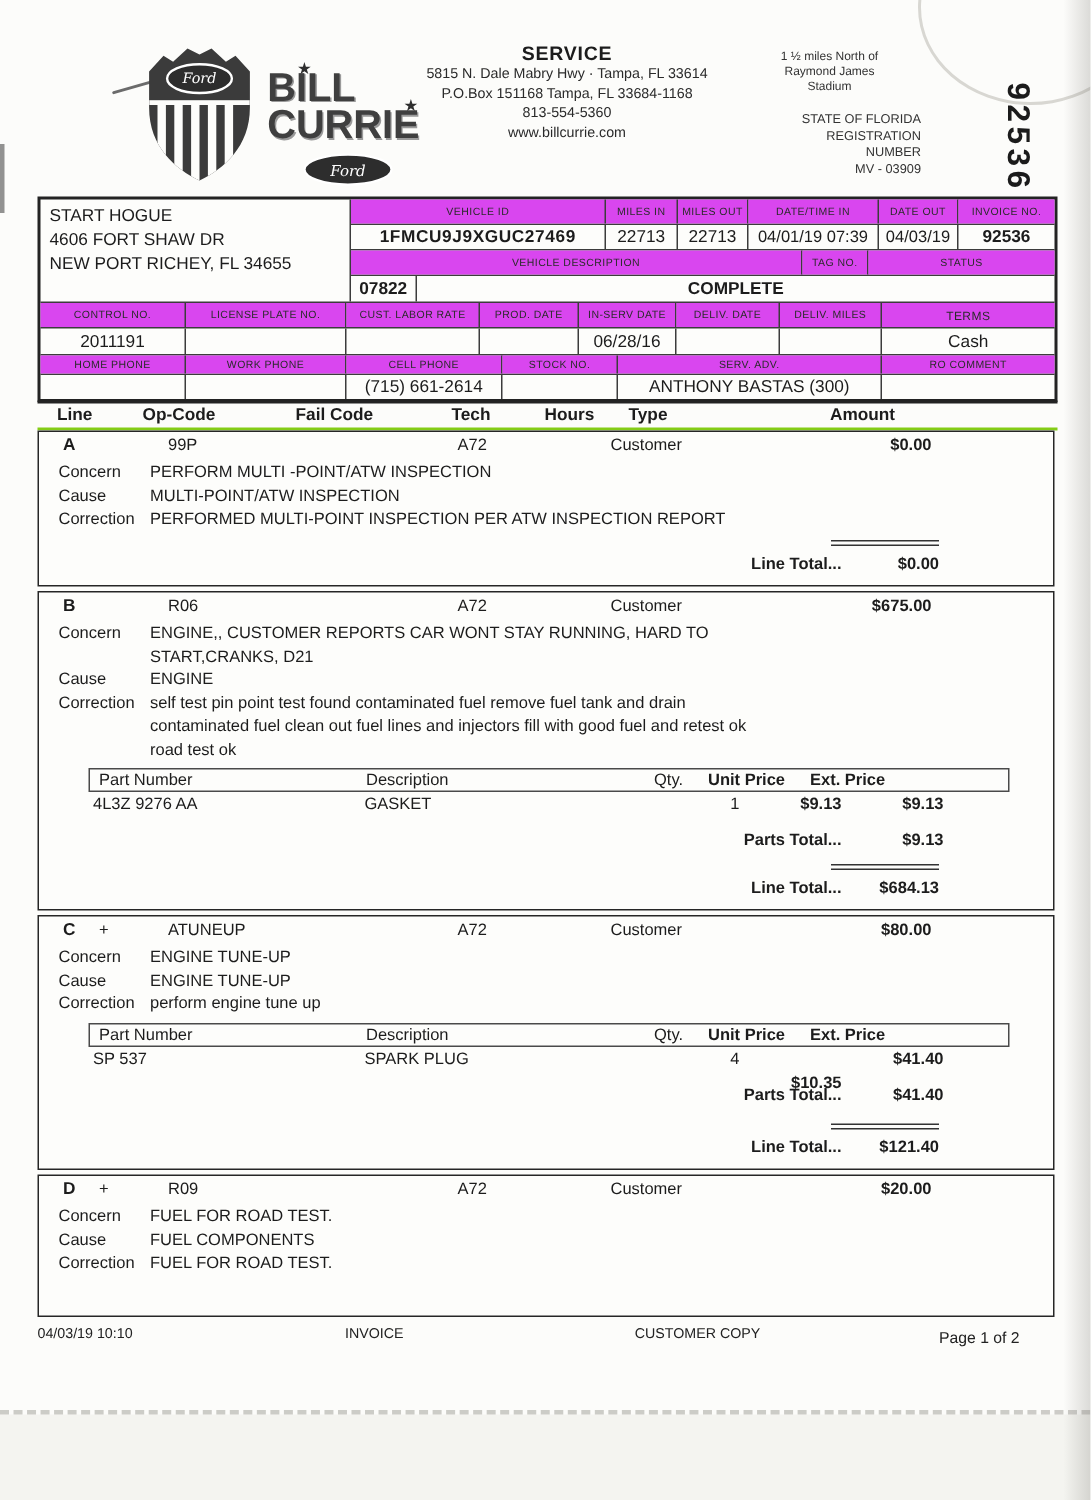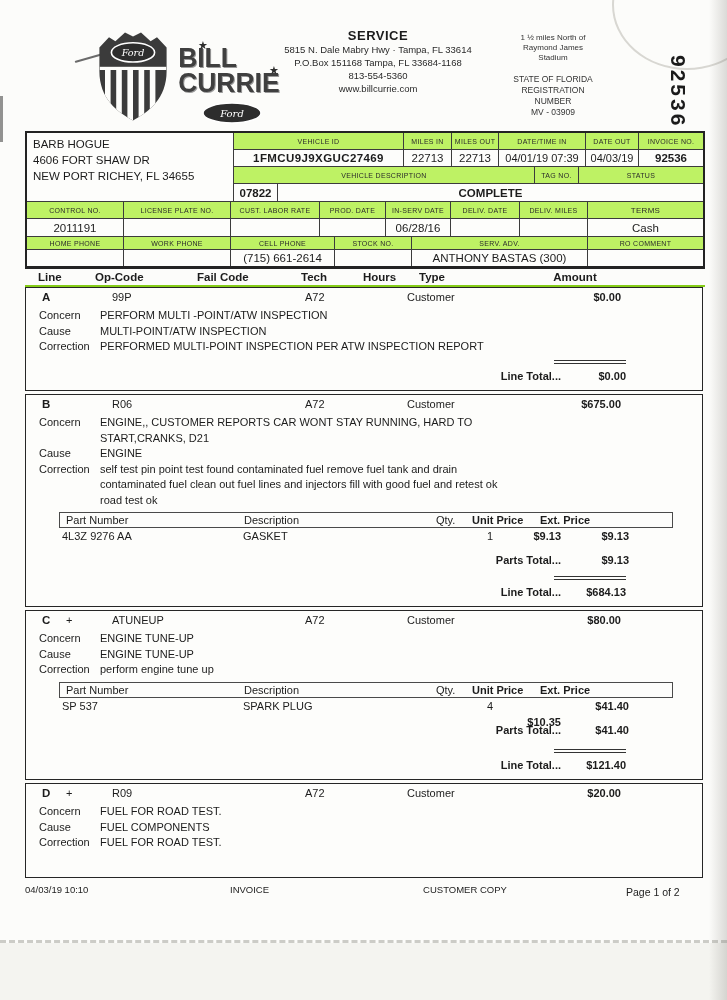--- a/index.html
+++ b/index.html
@@ -21,35 +21,35 @@
   .logo{position:absolute;left:93px;top:30px;width:195px;height:96px;}
   .logo-text{position:absolute;left:84px;top:16px;width:115px;font-weight:800;color:#3f3f3f;
              font-size:27px;line-height:25px;letter-spacing:0px;transform:scaleX(.98);
              text-shadow:1px 1px 0 #9a9a9a;}
   .logo-star{position:absolute;font-size:11px;color:#2e2e2e;text-shadow:none;}
   .ford-oval-sm{position:absolute;}
   .svc{position:absolute;left:278px;top:28px;width:200px;text-align:center;}
   .svc-title{font-size:13px;font-weight:bold;letter-spacing:.5px;}
   .svc-line{font-size:9.5px;line-height:13px;color:#2a2a2a;}
   .note{position:absolute;left:492px;top:33px;width:122px;text-align:center;font-size:8px;line-height:10px;color:#333;}
-  .reg{position:absolute;left:492px;top:74px;width:122px;text-align:center;font-size:8.5px;line-height:11px;color:#333;}
+  .reg{position:absolute;left:492px;top:74px;width:122px;text-align:right;font-size:8.5px;line-height:11px;color:#333;}
   .side-num{position:absolute;left:690px;top:55px;transform:rotate(90deg);transform-origin:top left;
             font-size:21px;font-weight:bold;letter-spacing:3px;color:#1b1b1b;}
 
   
   .itable{position:absolute;left:25px;top:131px;width:680px;border:2px solid #232323;background:#fdfdfb;}
   .itop{display:flex;border-bottom:1px solid #3c3c3c;}
   .cust{width:207px;border-right:1px solid #3c3c3c;padding:3px 6px;font-size:11.5px;line-height:16px;}
   .rt{flex:1;display:flex;flex-direction:column;}
   .ir{display:flex;border-bottom:1px solid #3c3c3c;}
   .ir.last{border-bottom:none;}
   .c{border-right:1px solid #3c3c3c;display:flex;align-items:center;justify-content:center;
      overflow:hidden;white-space:nowrap;}
   .c.cl{border-right:none;}
-  .hl{background:#bef264;font-size:7px;color:#2b2b2b;letter-spacing:.3px;text-align:right;}
+  .hl{background:#d946ef;font-size:7px;color:#2b2b2b;letter-spacing:.3px;text-align:right;}
   .vl{font-size:11.5px;}
   .b{font-weight:bold;}
   .h17{height:17px;} .h13{height:13px;} .h16{height:16px;} .h18{height:18px;}
 
   
   .li-head{position:absolute;left:25px;top:267px;width:680px;height:20px;
            border-top:2px solid #232323;border-bottom:2px solid #84cc16;}
   .li-head span{position:absolute;top:2px;font-weight:bold;font-size:11.5px;}
 
   .li-box{position:absolute;left:25px;width:678px;border:1.5px solid #262626;background:#fdfdfb;}
@@ -117,21 +117,21 @@
     <div>REGISTRATION</div>
     <div>NUMBER</div>
     <div>MV - 03909</div>
   </div>
 
   <div class="side-num">92536</div>
 
   <div class="itable">
     <div class="itop">
       <div class="cust">
-        <div>BARB HOGUE</div>
+        <div>START HOGUE</div>
         <div>4606 FORT SHAW DR</div>
         <div>NEW PORT RICHEY, FL 34655</div>
       </div>
       <div class="rt">
         <div class="ir h17">
           <div class="c hl" style="width:170px">VEHICLE ID</div>
           <div class="c hl" style="width:48px">MILES IN</div>
           <div class="c hl" style="width:47px">MILES OUT</div>
           <div class="c hl" style="width:87px">DATE/TIME IN</div>
           <div class="c hl" style="width:53px">DATE OUT</div>

